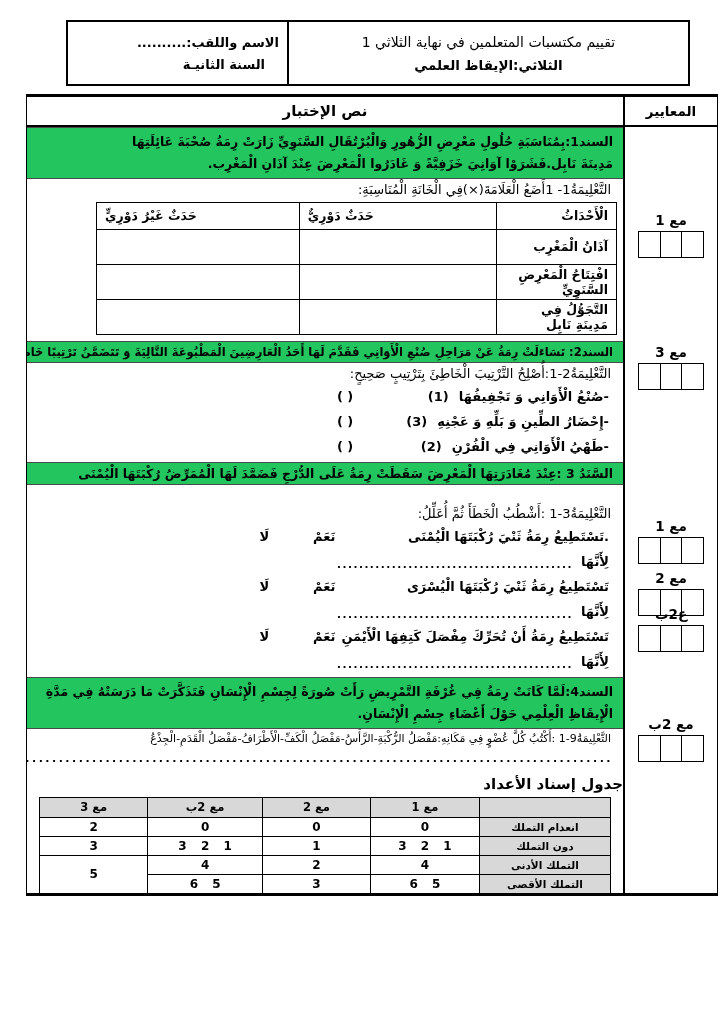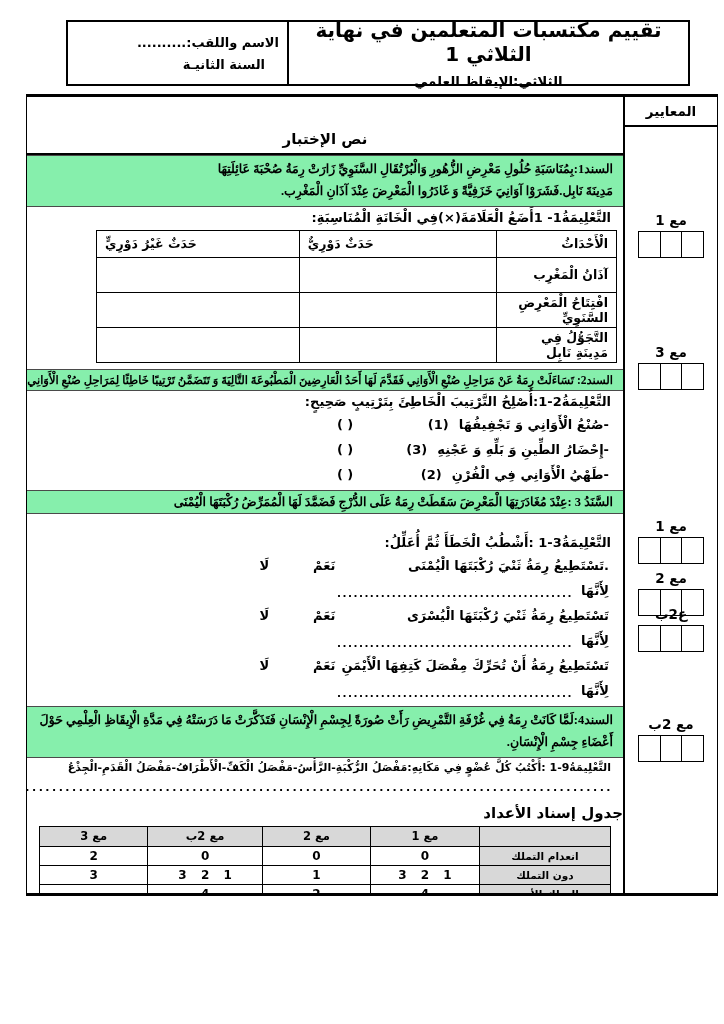--- a/index.html
+++ b/index.html
@@ -5,50 +5,50 @@
   * { margin:0; padding:0; box-sizing:border-box; }
   html,body { width:724px; height:1024px; background:#ffffff; font-family:"DejaVu Sans", sans-serif; color:#000; }
   .page { position:relative; width:724px; height:1024px; background:#fff; direction:rtl; overflow:hidden; }
 
   
   .hdr { position:absolute; top:20px; left:66px; width:624px; height:66px;
          border:2.5px solid #000; display:flex; direction:rtl; }
   .hdr-cell { display:flex; flex-direction:column; justify-content:center; padding:3px 8px; }
   .hdr-school { width:152px; border-left:2.5px solid #000; font-weight:bold; font-size:13.5px; text-align:center; justify-content:center;}
   .hdr-mid { flex:1; border-left:2.5px solid #000; text-align:center; gap:7px;}
-  .hdr-mid .l1 { font-weight:bold; font-size:20px; }
+  .hdr-mid .l1 { font-weight:normal; font-size:14px; }
   .hdr-mid .l2 { font-weight:bold; font-size:13.5px; }
   .hdr-name { width:219px; gap:7px; }
   .hdr-name div { font-weight:bold; font-size:13px; }
   .hdr-name .year { padding-right:14px; }
 
   
   .main { position:absolute; top:94px; left:26px; width:692px; height:802px;
           display:flex; direction:rtl;
           border-top:3px solid #000; border-bottom:3px solid #000;
           border-right:1px solid #000; border-left:1px solid #000; }
   .crit-col { width:94px; border-left:2px solid #000; position:relative; }
   .crit-header { height:30px; line-height:28px; border-bottom:2.5px solid #000;
                  font-weight:bold; font-size:13.5px; text-align:center; }
   .crit-group { position:absolute; right:0; width:100%; text-align:center; }
   .crit-label { font-weight:bold; font-size:13.5px; height:18px; line-height:18px; }
   .crit-box { width:66px; height:27px; border:1.5px solid #000; display:flex; direction:ltr; margin:2px auto 0; background:#fff; }
   .crit-box .cc { flex:1; }
   .crit-box .cc:not(:last-child){ border-right:1.5px solid #000; }
 
-  .content-col { flex:1; position:relative; overflow:hidden;margin-top:28px; }
+  .content-col { flex:1; position:relative; overflow:hidden; }
   .content-header { height:30px; line-height:28px; border-bottom:2.5px solid #000;
                     text-align:center; font-weight:bold; font-size:15px; }
 
-  .banner { background:#86efac; border-top:1px solid #4a4a4a; border-bottom:1px solid #4a4a4a;
-            padding:3px 10px; font-weight:bold;font-family:Liberation Serif, serif; }
+  .banner { background:#22c55e; border-top:1px solid #4a4a4a; border-bottom:1px solid #4a4a4a;
+            padding:3px 10px; font-weight:bold; }
   .banner .bl { font-size:12.5px; line-height:1.75; }
   .one-line { white-space:nowrap; overflow:hidden; }
 
-  .inst { padding:3px 12px; font-weight:bold; font-size:13px; }
+  .inst { padding:3px 12px; font-weight:normal; font-size:13px; }
 
   
   .ev-wrap { padding:2px 4px 6px 0; }
   table.ev { border-collapse:collapse; width:88%; margin-left:auto; margin-right:2px; direction:rtl; }
   table.ev td, table.ev th { border:1.5px solid #000; font-weight:bold; font-size:12.5px; padding:2px 8px; }
   table.ev th { height:27px; text-align:right; }
   table.ev th.c { text-align:left; }
   table.ev td.lbl { height:35px; text-align:right; }
   table.ev td.box { background:#fff; }
 

